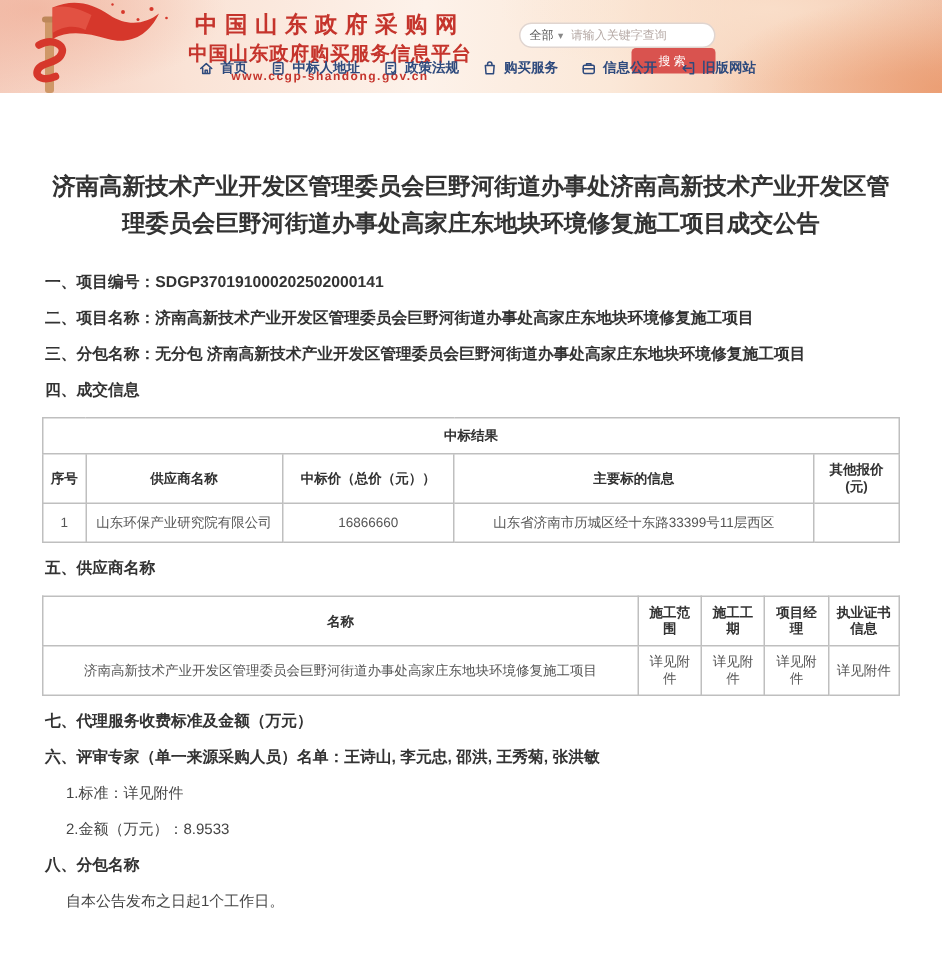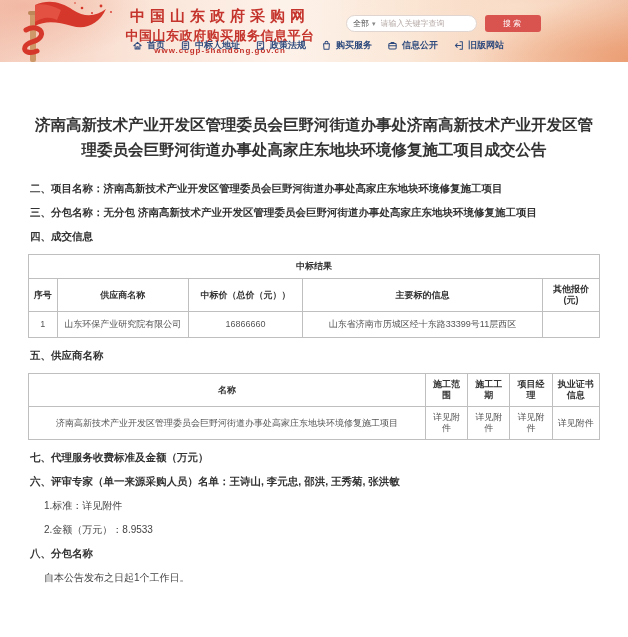--- a/index.html
+++ b/index.html
@@ -15,21 +15,21 @@
       radial-gradient(ellipse 260px 70px at 82% 10%, rgba(250,225,205,.8), transparent 70%),
       radial-gradient(ellipse 180px 80px at 4% 10%, rgba(238,165,140,.55), transparent 70%),
       linear-gradient(92deg,#f5cdbd 0%,#fae3d6 20%,#fdf2ea 45%,#fbe8d8 65%,#f5ccb2 85%,#eeb89c 100%);
   }
   .flag{ position:absolute; left:0; top:0; width:126px; height:62px; }
   .brand{ position:absolute; left:122px; top:7px; width:196px; text-align:center; color:#c5342c; }
   .brand-title{ font-size:15px; font-weight:bold; letter-spacing:5px; white-space:nowrap; }
   .brand-sub{ font-size:13px; font-weight:bold; letter-spacing:.5px; margin-top:1px; white-space:nowrap; }
   .brand-url{ font-size:8px; font-weight:bold; letter-spacing:1px; margin-top:1px; }
 
-  .search{ position:absolute; left:346px; top:15px; display:flex; align-items:flex-end; }
+  .search{ position:absolute; left:346px; top:15px; display:flex; align-items:flex-end;flex-direction:column; }
   .search-pill{ display:flex; align-items:center; width:131px; height:17px; background:#fff;
     border:1px solid #e0d5d0; border-radius:9px; padding:0 6px; }
   .search-cat{ display:flex; align-items:center; gap:3px; font-size:8px; color:#555; cursor:pointer; white-space:nowrap; }
   .chev{ font-size:7px; color:#888; }
   .search-input{ border:0; outline:0; width:100%; font-size:8px; color:#333; background:transparent; margin-left:5px; font-family:inherit; }
   .search-input::placeholder{ color:#b6aaa6; }
   .search-btn{ margin-left:8px; width:56px; height:17px; background:#d9534f; border:0; border-radius:3px;
     color:#fff; font-size:8px; letter-spacing:2px; cursor:pointer; font-family:inherit; }
 
   .nav{ position:absolute; left:132px; top:39px; display:flex; gap:15px; align-items:center;text-align:right; }
@@ -145,20 +145,21 @@
       </a>
     </nav>
   </header>
 
   <main class="content">
 
     <h1 class="doc-title">济南高新技术产业开发区管理委员会巨野河街道办事处济南高新技术产业开发区管理委员会巨野河街道办事处高家庄东地块环境修复施工项目成交公告</h1>
 
     <div class="sections">
 
+      <div class="sec"><span>一、项目编号：</span><span>SDGP370191000202502000141</span></div>
 
       <div class="sec"><span>二、项目名称：</span><span>济南高新技术产业开发区管理委员会巨野河街道办事处高家庄东地块环境修复施工项目</span></div>
 
       <div class="sec"><span>三、分包名称：</span><span>无分包 济南高新技术产业开发区管理委员会巨野河街道办事处高家庄东地块环境修复施工项目</span></div>
 
       <div class="sec">四、成交信息</div>
 
       <table class="tbl">
         <colgroup>
           <col style="width:5%">

